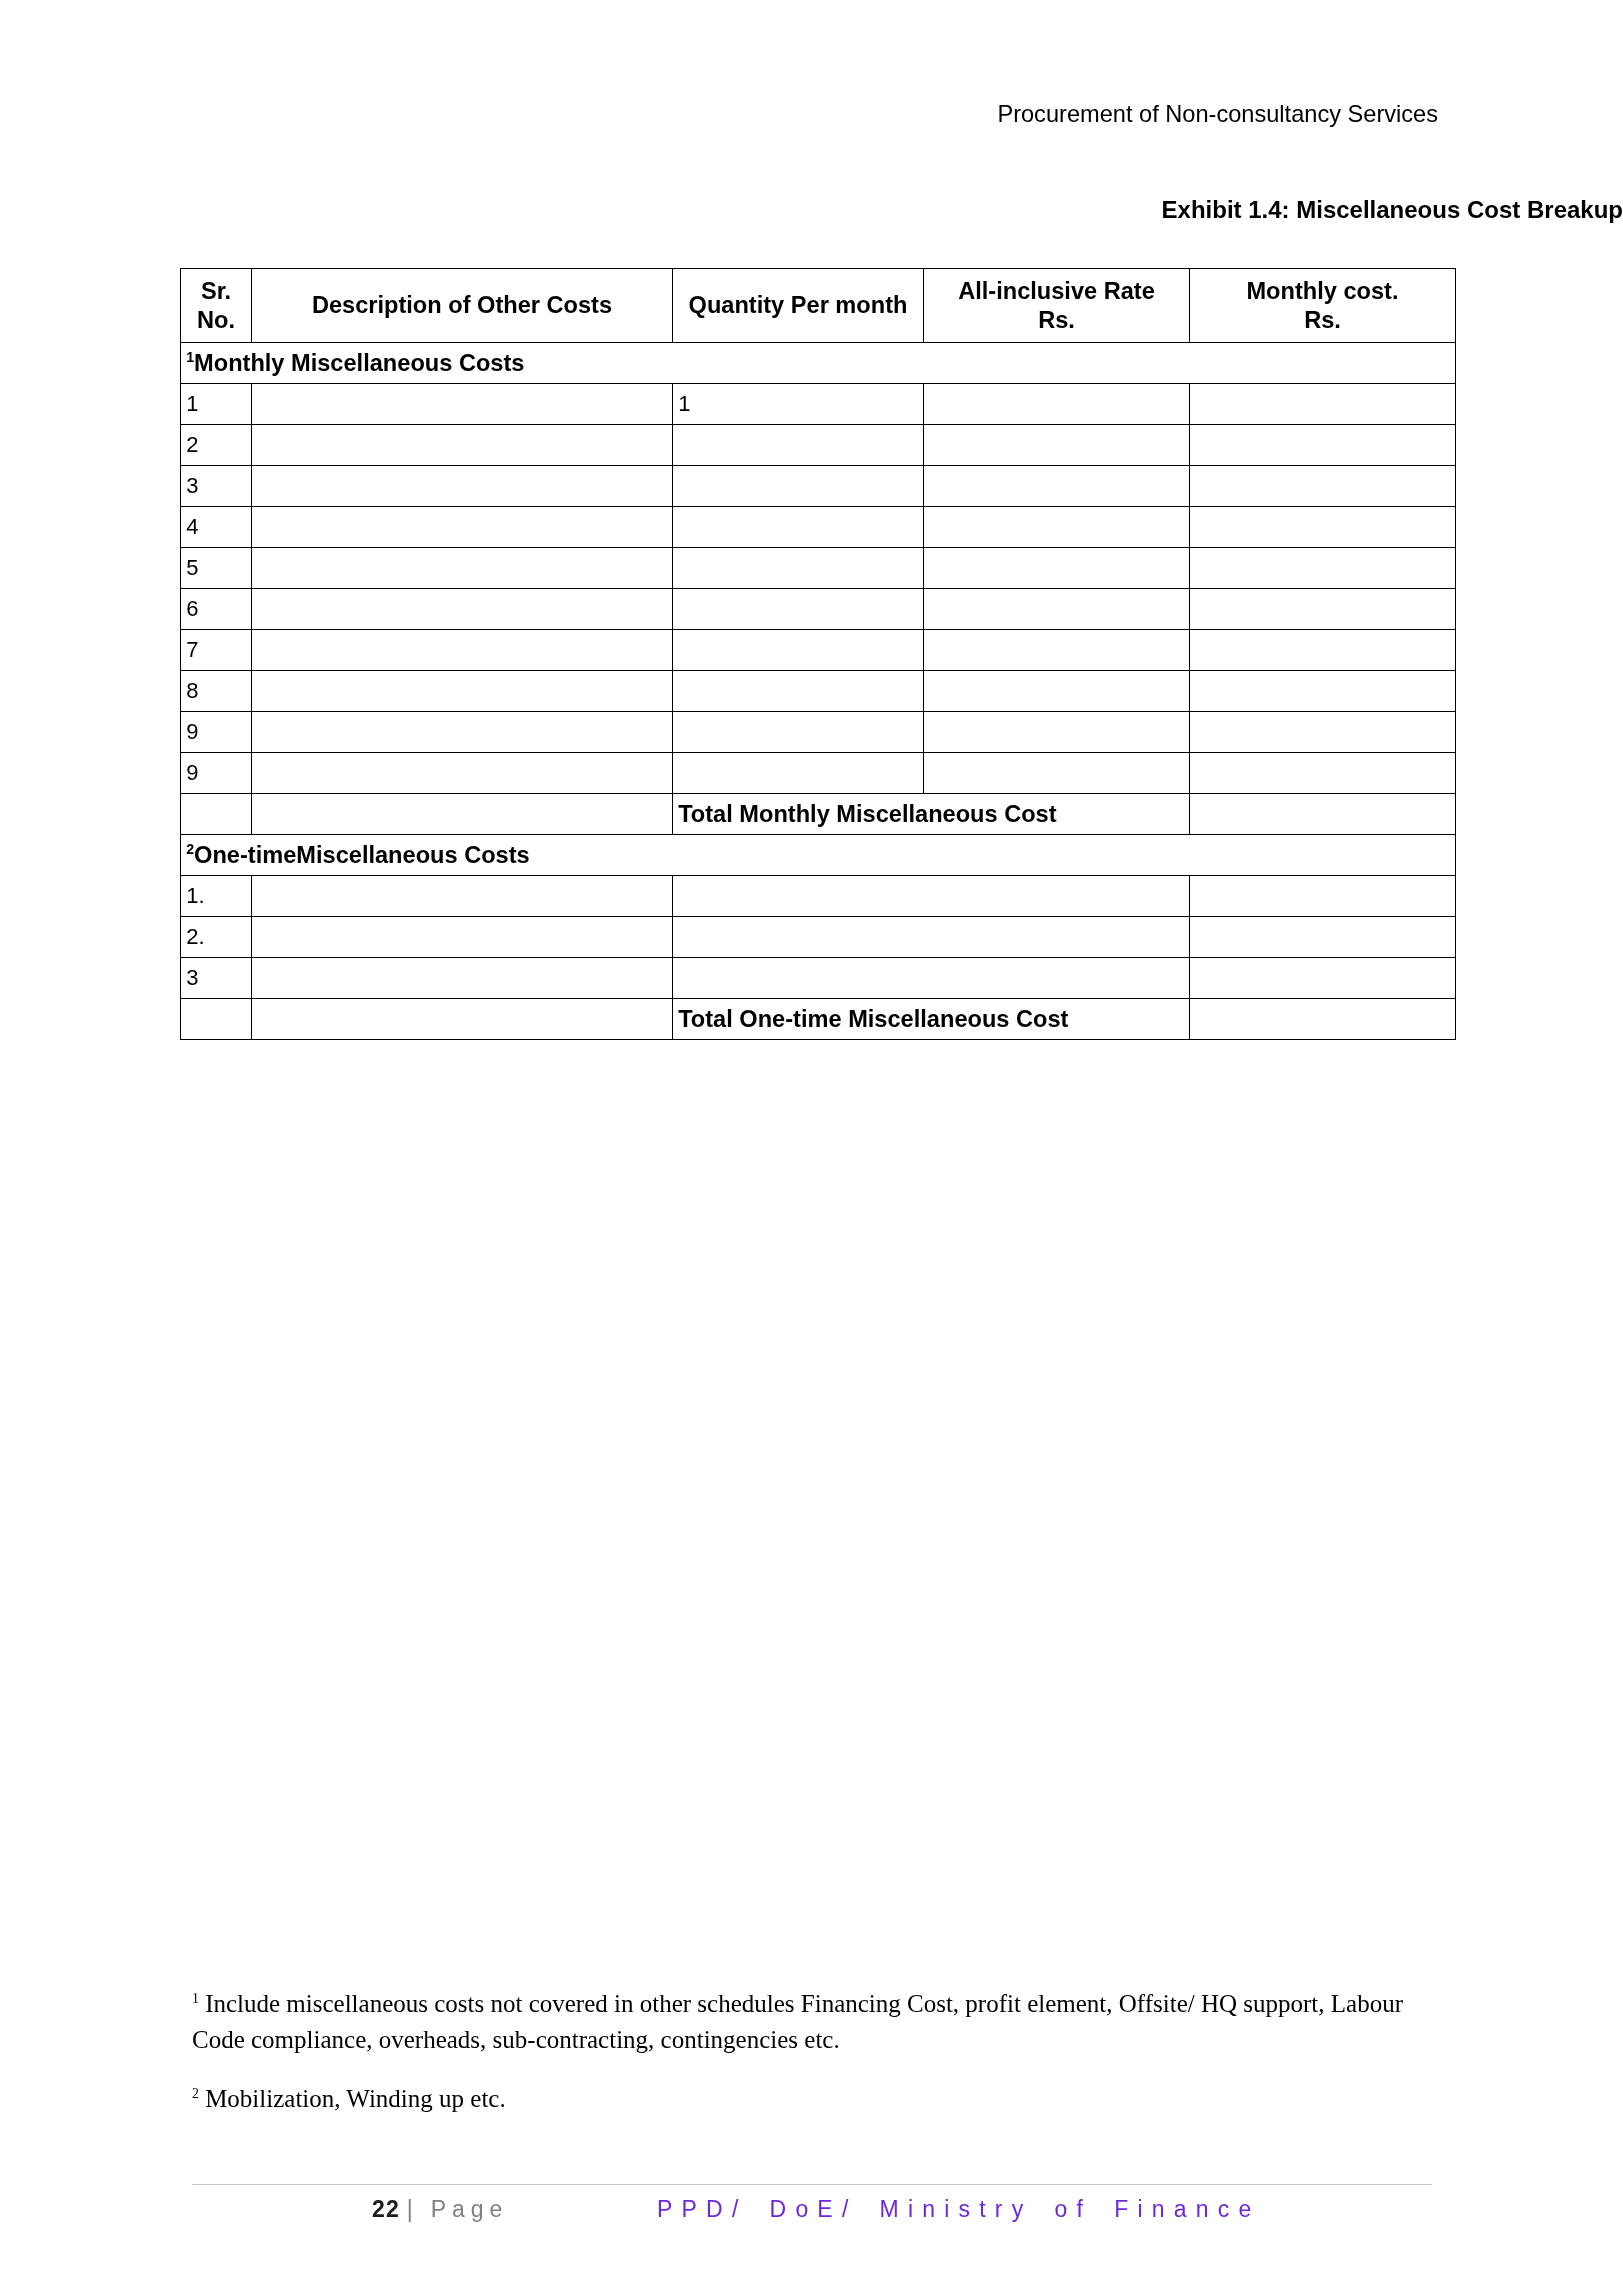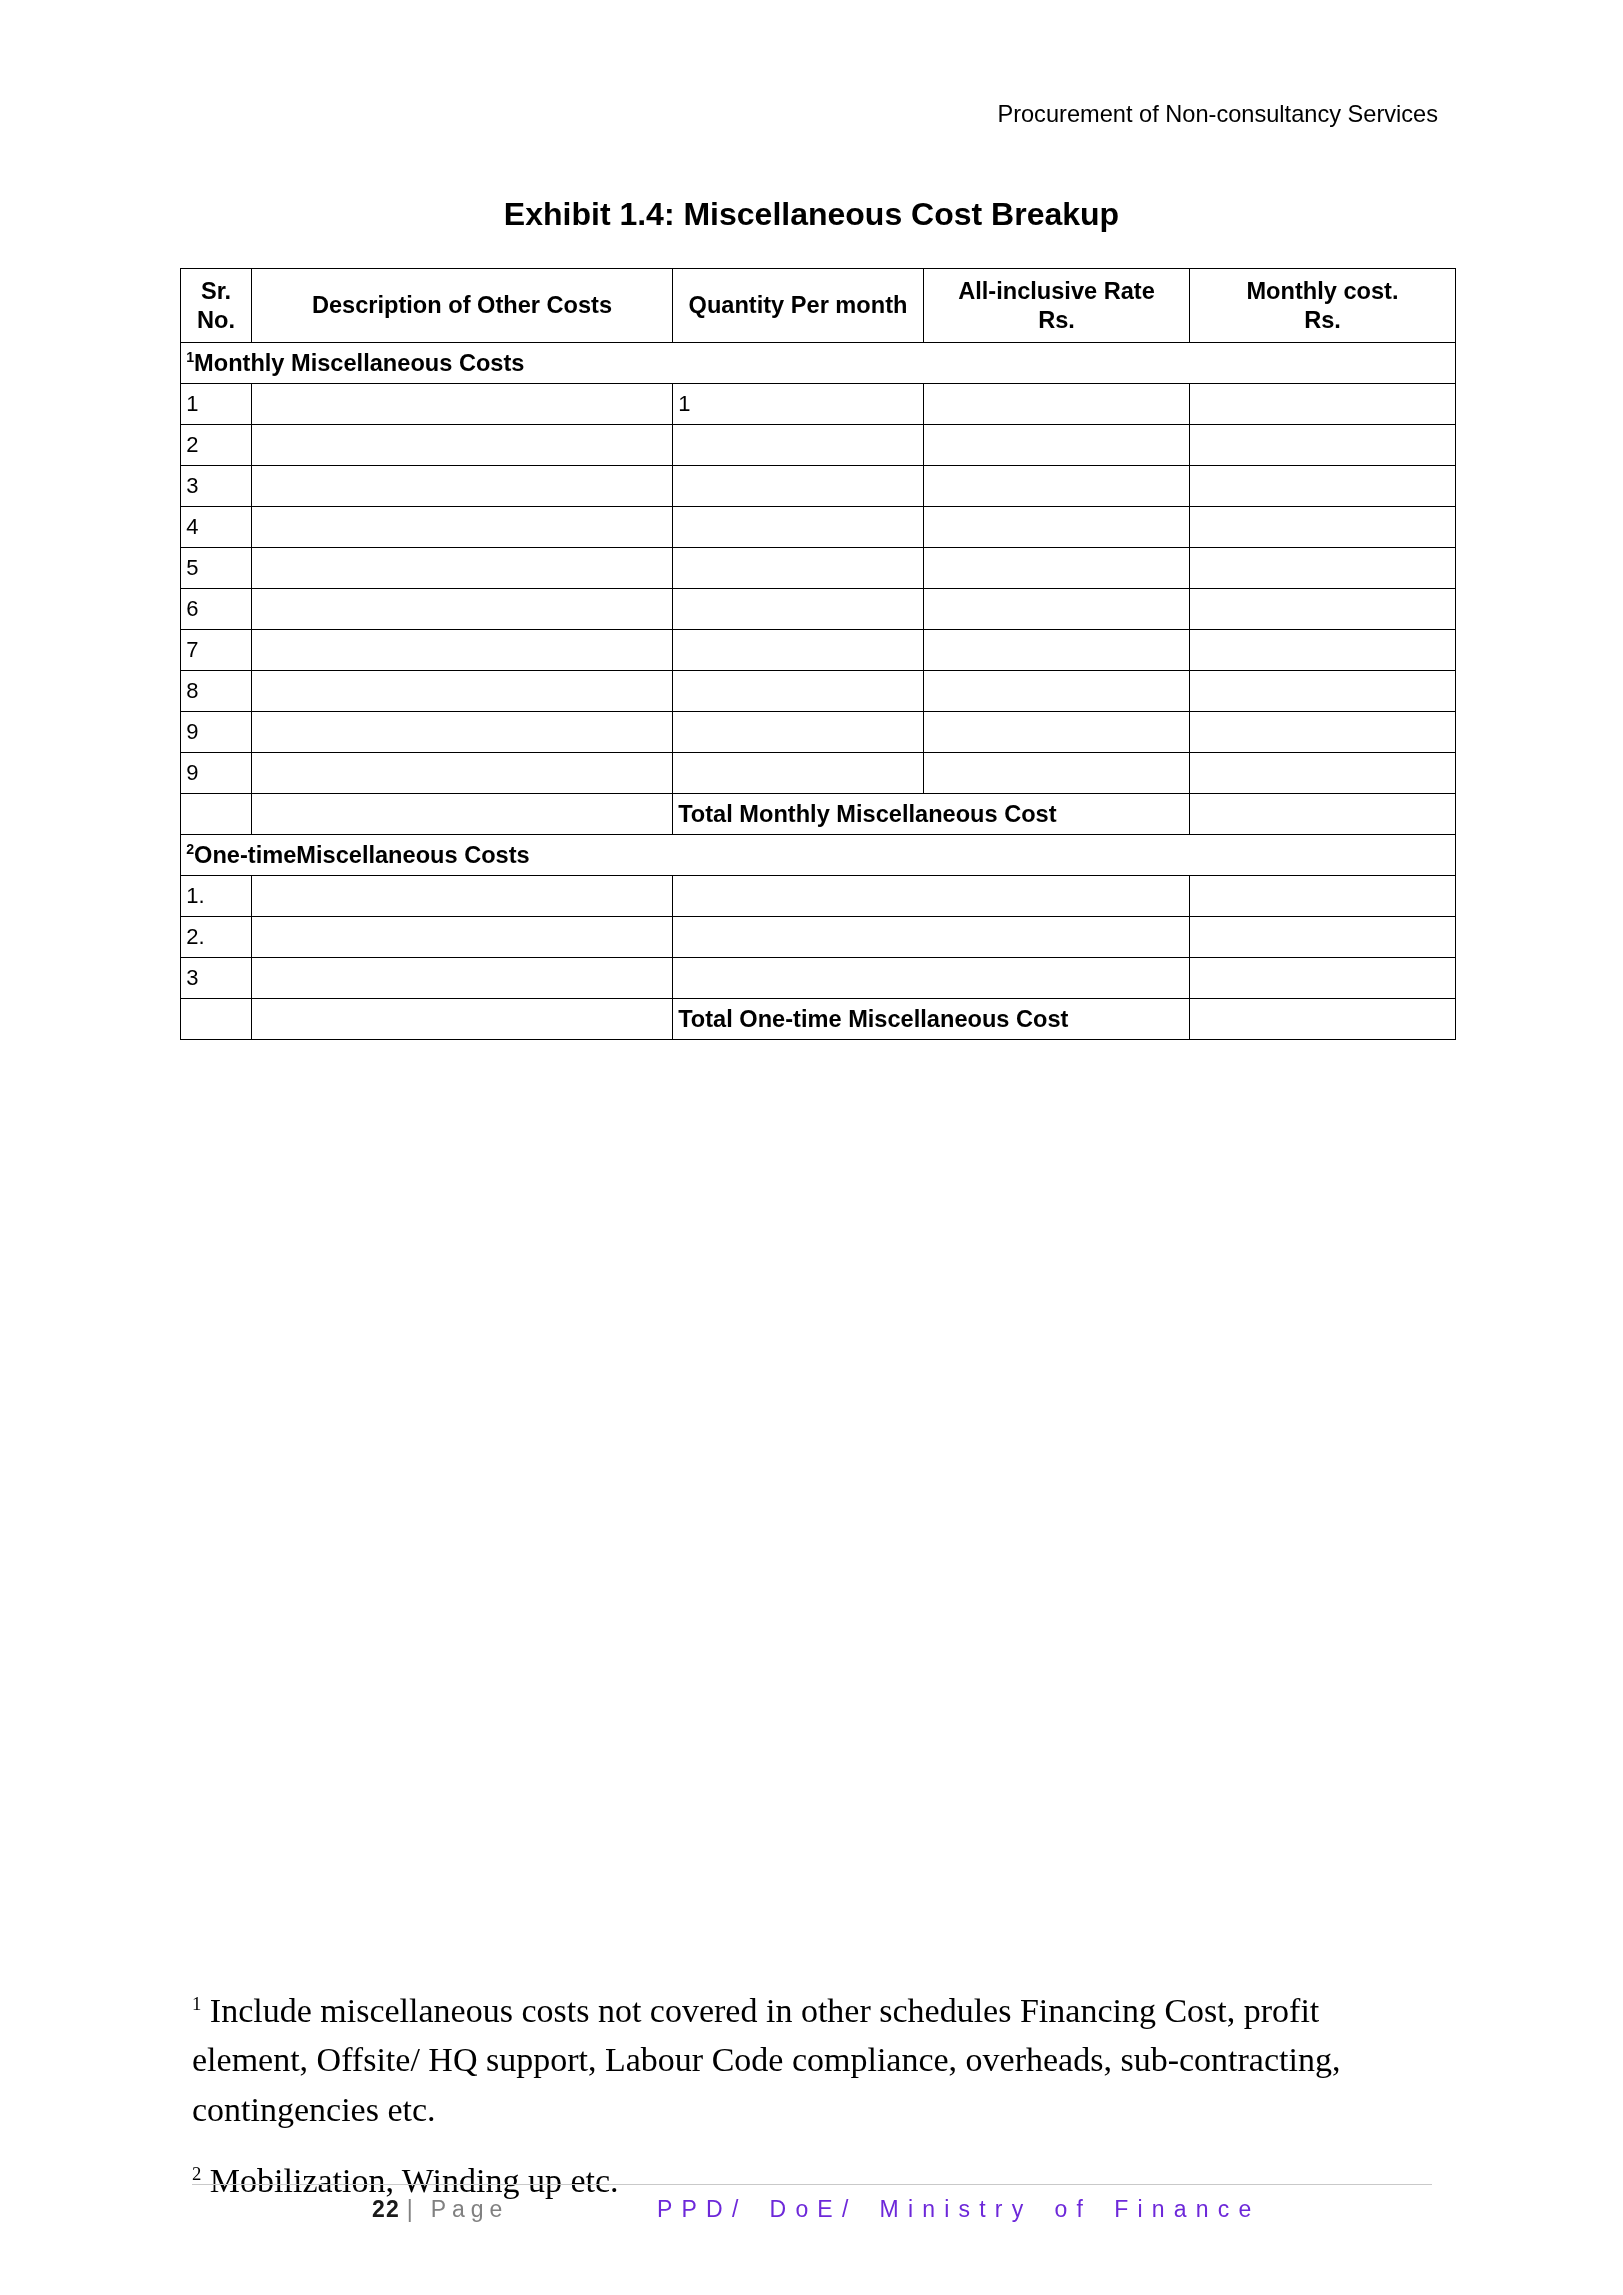--- a/index.html
+++ b/index.html
@@ -12,21 +12,21 @@
   }
   .page { position:absolute; inset:0; width:1623px; height:2295px; background:#fff; }
 
   .doc-header {
     position:absolute; top:101px; right:185px;
     font-size:23.6px; font-weight:400; color:#000;
   }
 
   .doc-title {
     position:absolute; top:196px; left:0; width:1623px;
-    text-align:center; font-size:32px; font-weight:bold;
+    text-align:right; font-size:24px; font-weight:bold;
   }
 
   table.cost-table {
     position:absolute; top:268px; left:180px;
     width:1274px;
     border-collapse:collapse; table-layout:fixed;
     font-size:22px; color:#000;
   }
   .cost-table td, .cost-table th {
     border:1.3px solid #000;
@@ -46,21 +46,21 @@
   }
   td.total-label {
     font-weight:bold; font-size:23.6px;margin-top:44px;
   }
   td.sr-cell { padding-left:5.2px; }
   sup { font-size:60%; vertical-align:super; line-height:0; }
 
   .footnotes {
     position:absolute; left:192px; top:1986px; width:1230px;
     font-family:"Liberation Serif", serif;
-    font-size:34px; line-height:1.45; color:#000;
+    font-size:25px; line-height:1.45; color:#000;
   }
   .footnote { margin-bottom:22px; }
   .footnotes sup { font-size:55%; }
 
   .footer-rule {
     position:absolute; left:192px; top:2184px; width:1240px;
     border-top:1.3px solid #c9c9c9; height:0;
   }
   .footer-left {
     position:absolute; left:336px; top:2196px;

